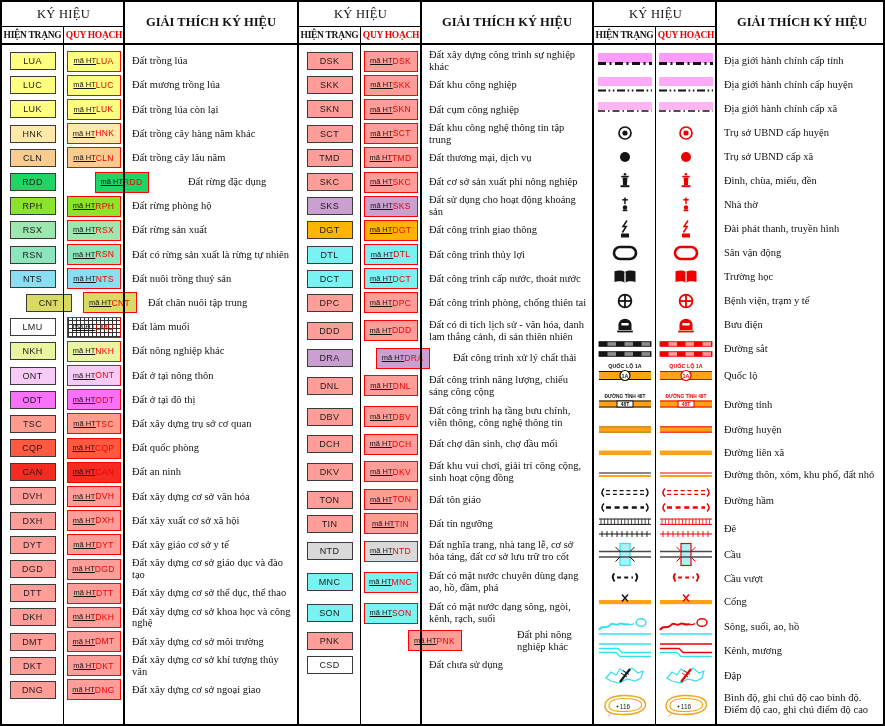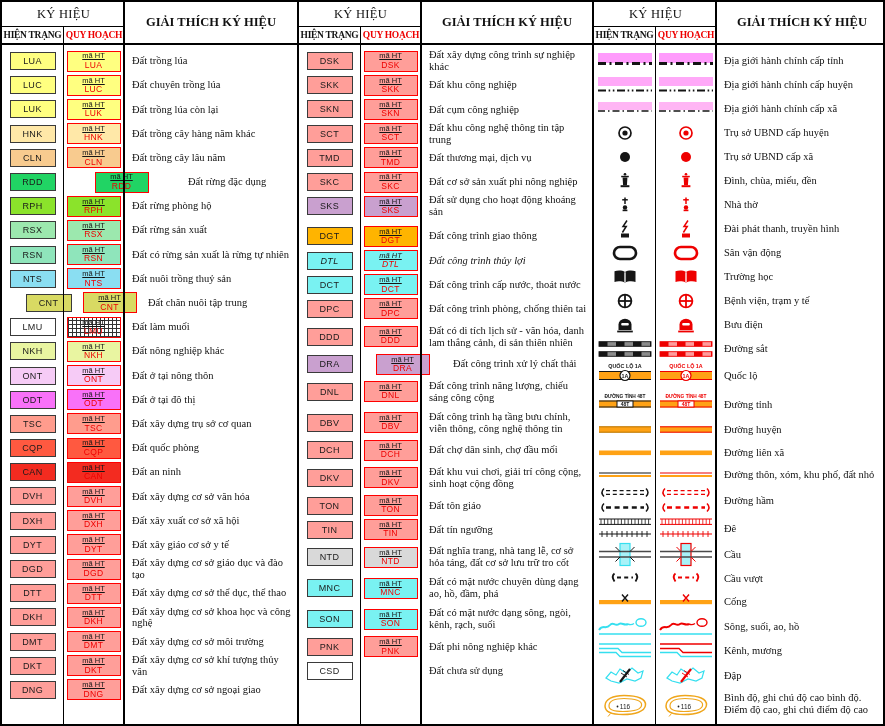--- a/index.html
+++ b/index.html
@@ -17,21 +17,21 @@
   .sub{flex:1;display:grid;grid-template-columns:61px 62px}
   .sub div{display:flex;align-items:center;justify-content:center;font-weight:bold;font-size:9.5px;letter-spacing:-.3px;white-space:nowrap;overflow:hidden}
   .qh-h{color:#EE0000}
   .gt{display:flex;align-items:center;justify-content:center;font-weight:bold;font-size:12.5px;text-align:center;padding:0 4px}
   .gbody{flex:1;display:flex;flex-direction:column;overflow:hidden;padding-top:4px}
   .row{display:grid;grid-template-columns:61px 61px 1fr;align-items:center;flex:0 0 auto}
   .cell{display:flex;align-items:center;justify-content:center;height:100%}
   .label-cell{justify-content:flex-start;text-align:left;padding-left:8px;padding-right:3px;font-size:10.5px;line-height:1.13}
   .code-box{font-family:"Liberation Sans",sans-serif}
   .code-box.htb{width:46px;height:18px;border:1px solid #3a3a3a;display:flex;align-items:center;justify-content:center;font-size:9px;color:#1a1a1a;letter-spacing:.4px}
-  .code-box.qhb{width:54px;height:21px;border:1.6px solid #FF0000;display:flex;flex-direction:column;align-items:center;justify-content:center}
+  .code-box.qhb{width:54px;height:21px;border:1.6px solid #FF0000;display:flex;flex-direction:row;align-items:center;justify-content:center}
   .maht{font-size:7.5px;line-height:1.05;color:#151515;text-decoration:underline}
   .qcode{font-size:8.5px;line-height:1.05;color:#EE0000;margin-top:.5px;letter-spacing:.3px}
   .hatch{background-color:#fff;background-image:
     repeating-linear-gradient(0deg,#333 0,#333 1px,transparent 1px,transparent 4px),
     repeating-linear-gradient(90deg,#333 0,#333 1px,transparent 1px,transparent 4px)}
   .icn{display:block}
   svg text{font-family:"Liberation Sans",sans-serif}
 </style>
 </head>
 <body>
@@ -67,21 +67,21 @@
         <div class="row" style="height: 24.2px;">
           <div class="cell">
             <div class="code-box htb" style="background: rgb(255, 255, 128);">LUC</div>
           </div>
           <div class="cell">
             <div class="code-box qhb" style="background: rgb(255, 255, 128);">
               <span class="maht">mã HT</span>
               <span class="qcode">LUC</span>
             </div>
           </div>
-          <div class="cell label-cell">Đất chuyên trồng lúa</div>
+          <div class="cell label-cell">Đất mương trồng lúa</div>
         </div>
         <div class="row" style="height: 24.2px;">
           <div class="cell">
             <div class="code-box htb" style="background: rgb(255, 255, 128);">LUK</div>
           </div>
           <div class="cell">
             <div class="code-box qhb" style="background: rgb(255, 255, 128);">
               <span class="maht">mã HT</span>
               <span class="qcode">LUK</span>
             </div>
@@ -470,33 +470,33 @@
             <div class="code-box htb" style="background: rgb(201, 160, 207);">SKS</div>
           </div>
           <div class="cell">
             <div class="code-box qhb" style="background: rgb(201, 160, 207);">
               <span class="maht">mã HT</span>
               <span class="qcode">SKS</span>
             </div>
           </div>
           <div class="cell label-cell">Đất sử dụng cho hoạt động khoáng sản</div>
         </div>
-        <div class="row" style="height: 24.2px; margin-top: 6px;">
+        <div class="row" style="height: 24.2px;">
           <div class="cell">
             <div class="code-box htb" style="background: rgb(255, 180, 0);">DGT</div>
           </div>
           <div class="cell">
             <div class="code-box qhb" style="background: rgb(255, 180, 0);">
               <span class="maht">mã HT</span>
               <span class="qcode">DGT</span>
             </div>
           </div>
           <div class="cell label-cell">Đất công trình giao thông</div>
         </div>
-        <div class="row" style="height: 24.2px; font-style: italic;">
+        <div class="row" style="height: 24.2px;">
           <div class="cell">
             <div class="code-box htb" style="background: rgb(121, 242, 242);">DTL</div>
           </div>
           <div class="cell">
             <div class="code-box qhb" style="background: rgb(121, 242, 242);">
               <span class="maht">mã HT</span>
               <span class="qcode">DTL</span>
             </div>
           </div>
           <div class="cell label-cell">Đất công trình thủy lợi</div>
@@ -650,21 +650,21 @@
             <div class="code-box htb" style="background: rgb(121, 242, 242);">SON</div>
           </div>
           <div class="cell">
             <div class="code-box qhb" style="background: rgb(121, 242, 242);">
               <span class="maht">mã HT</span>
               <span class="qcode">SON</span>
             </div>
           </div>
           <div class="cell label-cell">Đất có mặt nước dạng sông, ngòi, kênh, rạch, suối</div>
         </div>
-        <div class="row" style="height: 24.2px;">
+        <div class="row" style="height: 24.2px; gap: 44px;">
           <div class="cell">
             <div class="code-box htb" style="background: rgb(255, 158, 153);">PNK</div>
           </div>
           <div class="cell">
             <div class="code-box qhb" style="background: rgb(255, 158, 153);">
               <span class="maht">mã HT</span>
               <span class="qcode">PNK</span>
             </div>
           </div>
           <div class="cell label-cell">Đất phi nông nghiệp khác</div>

